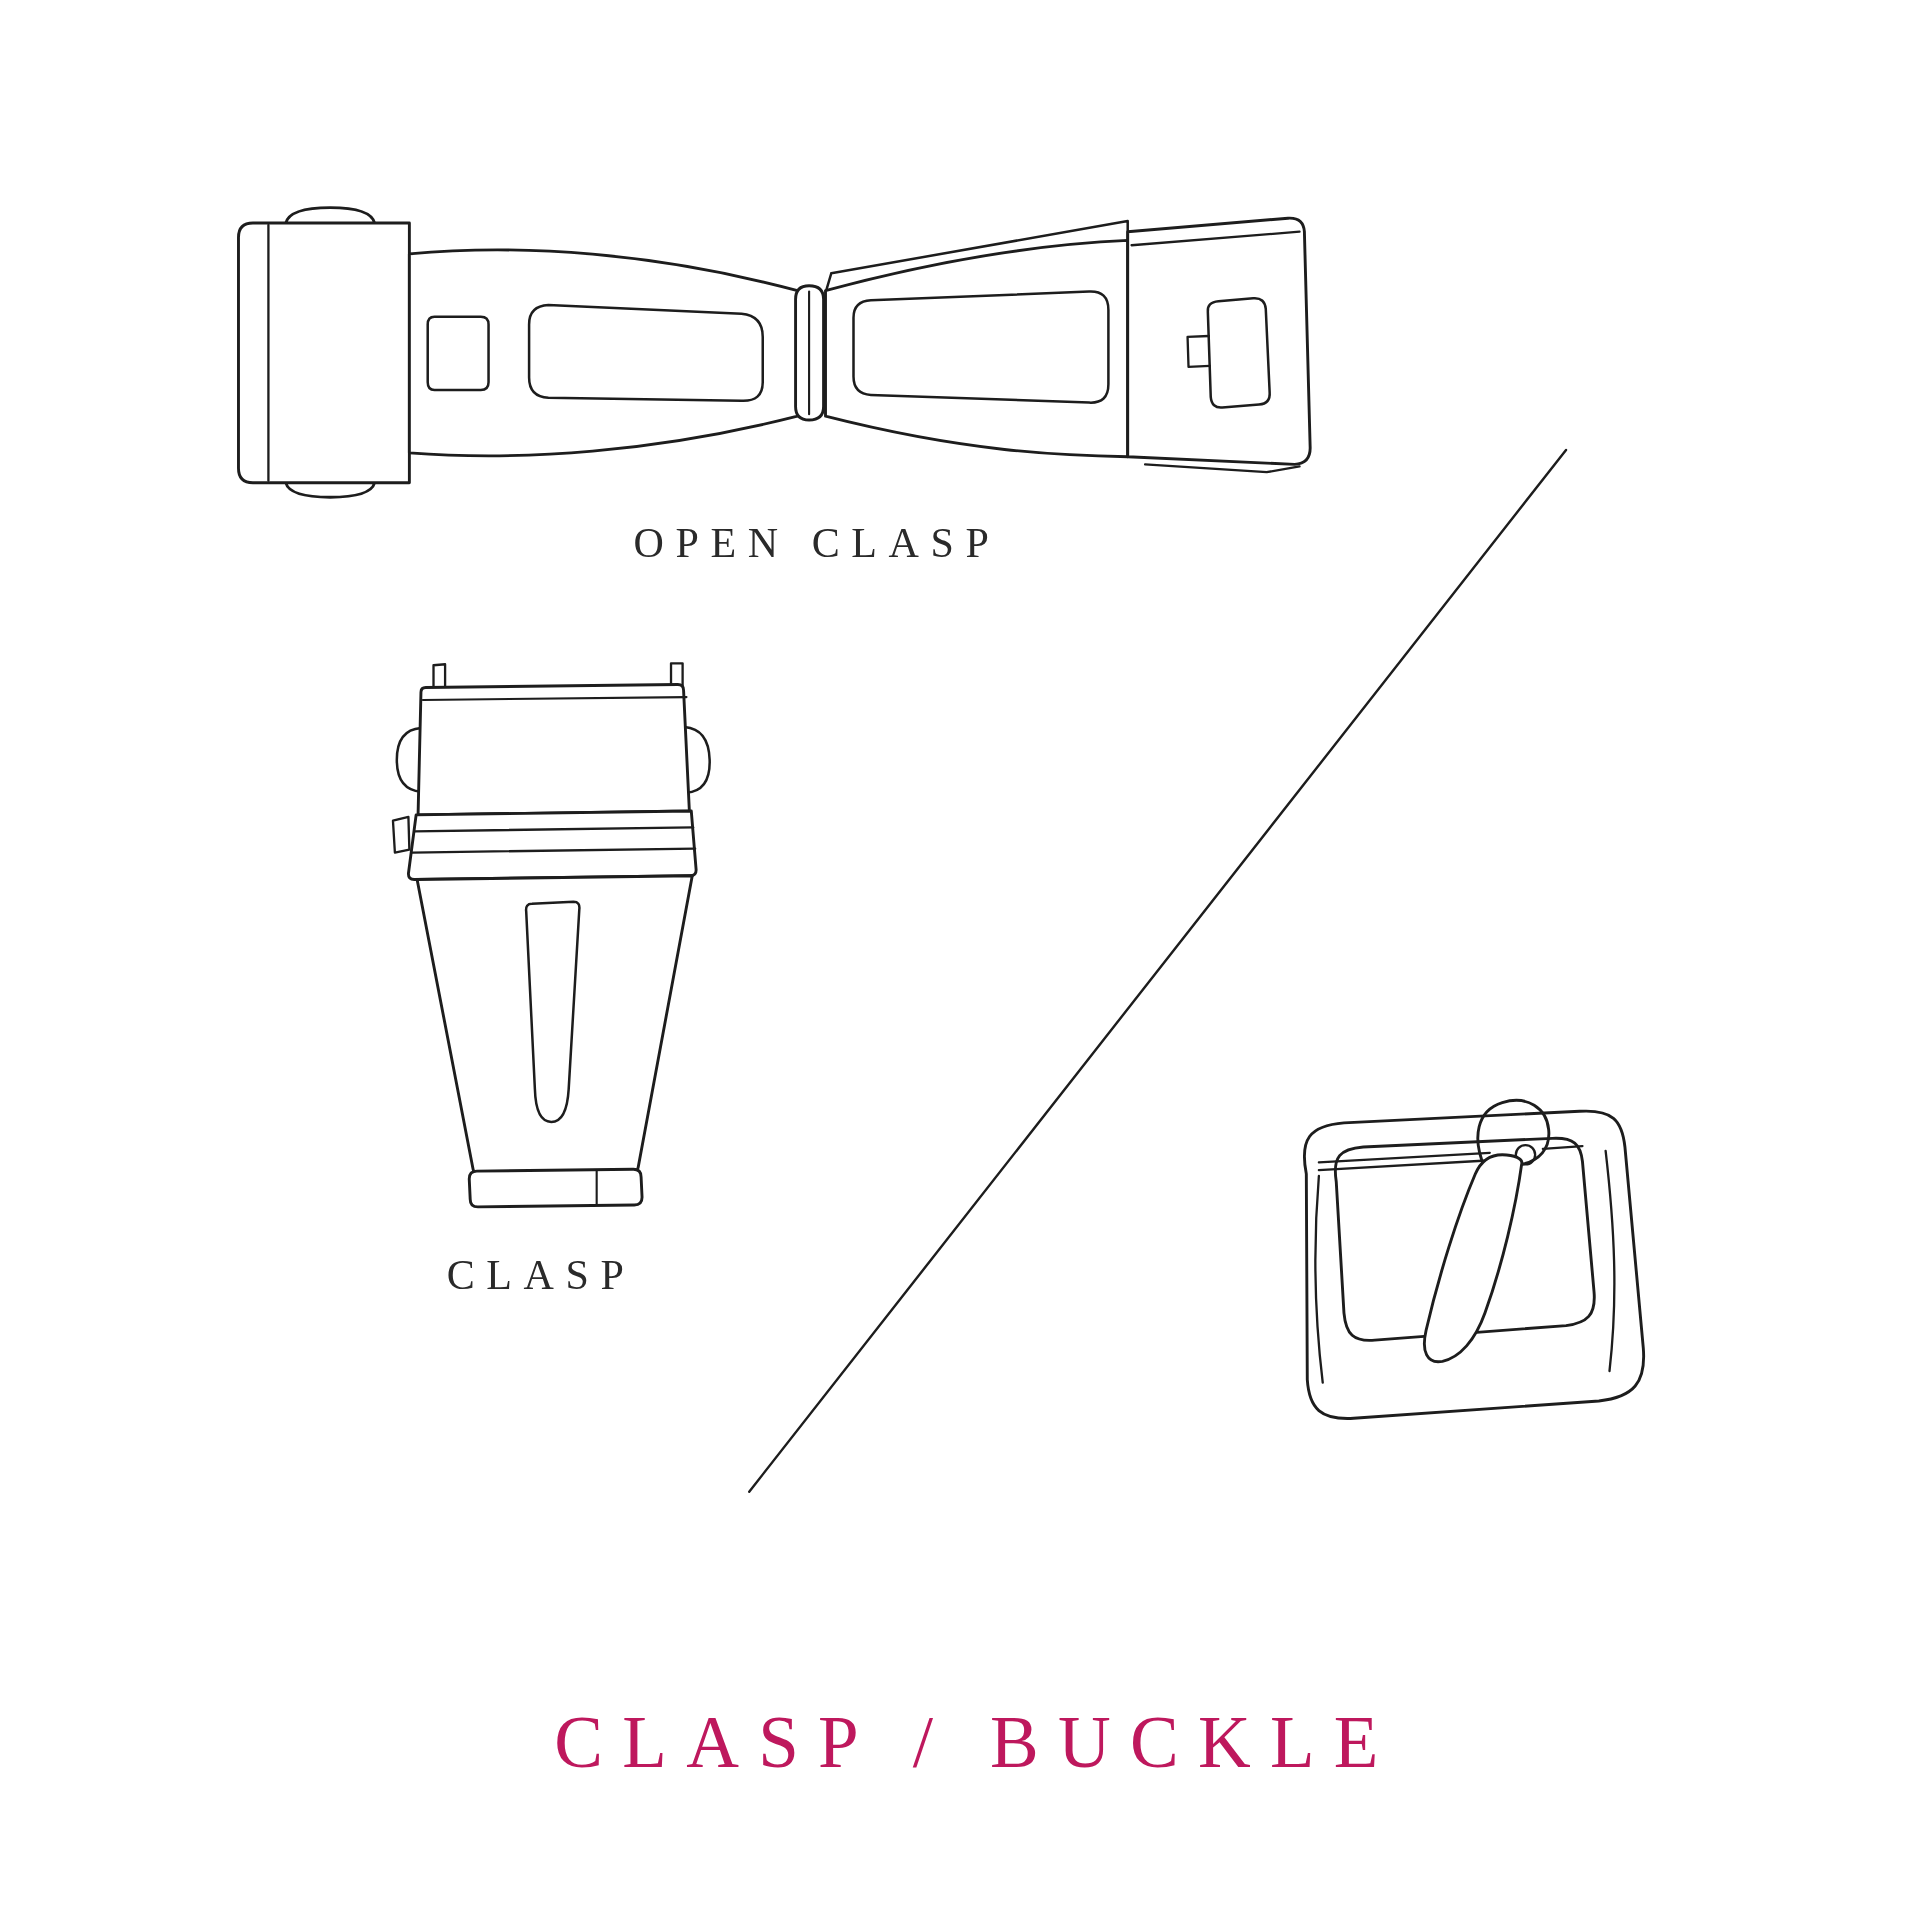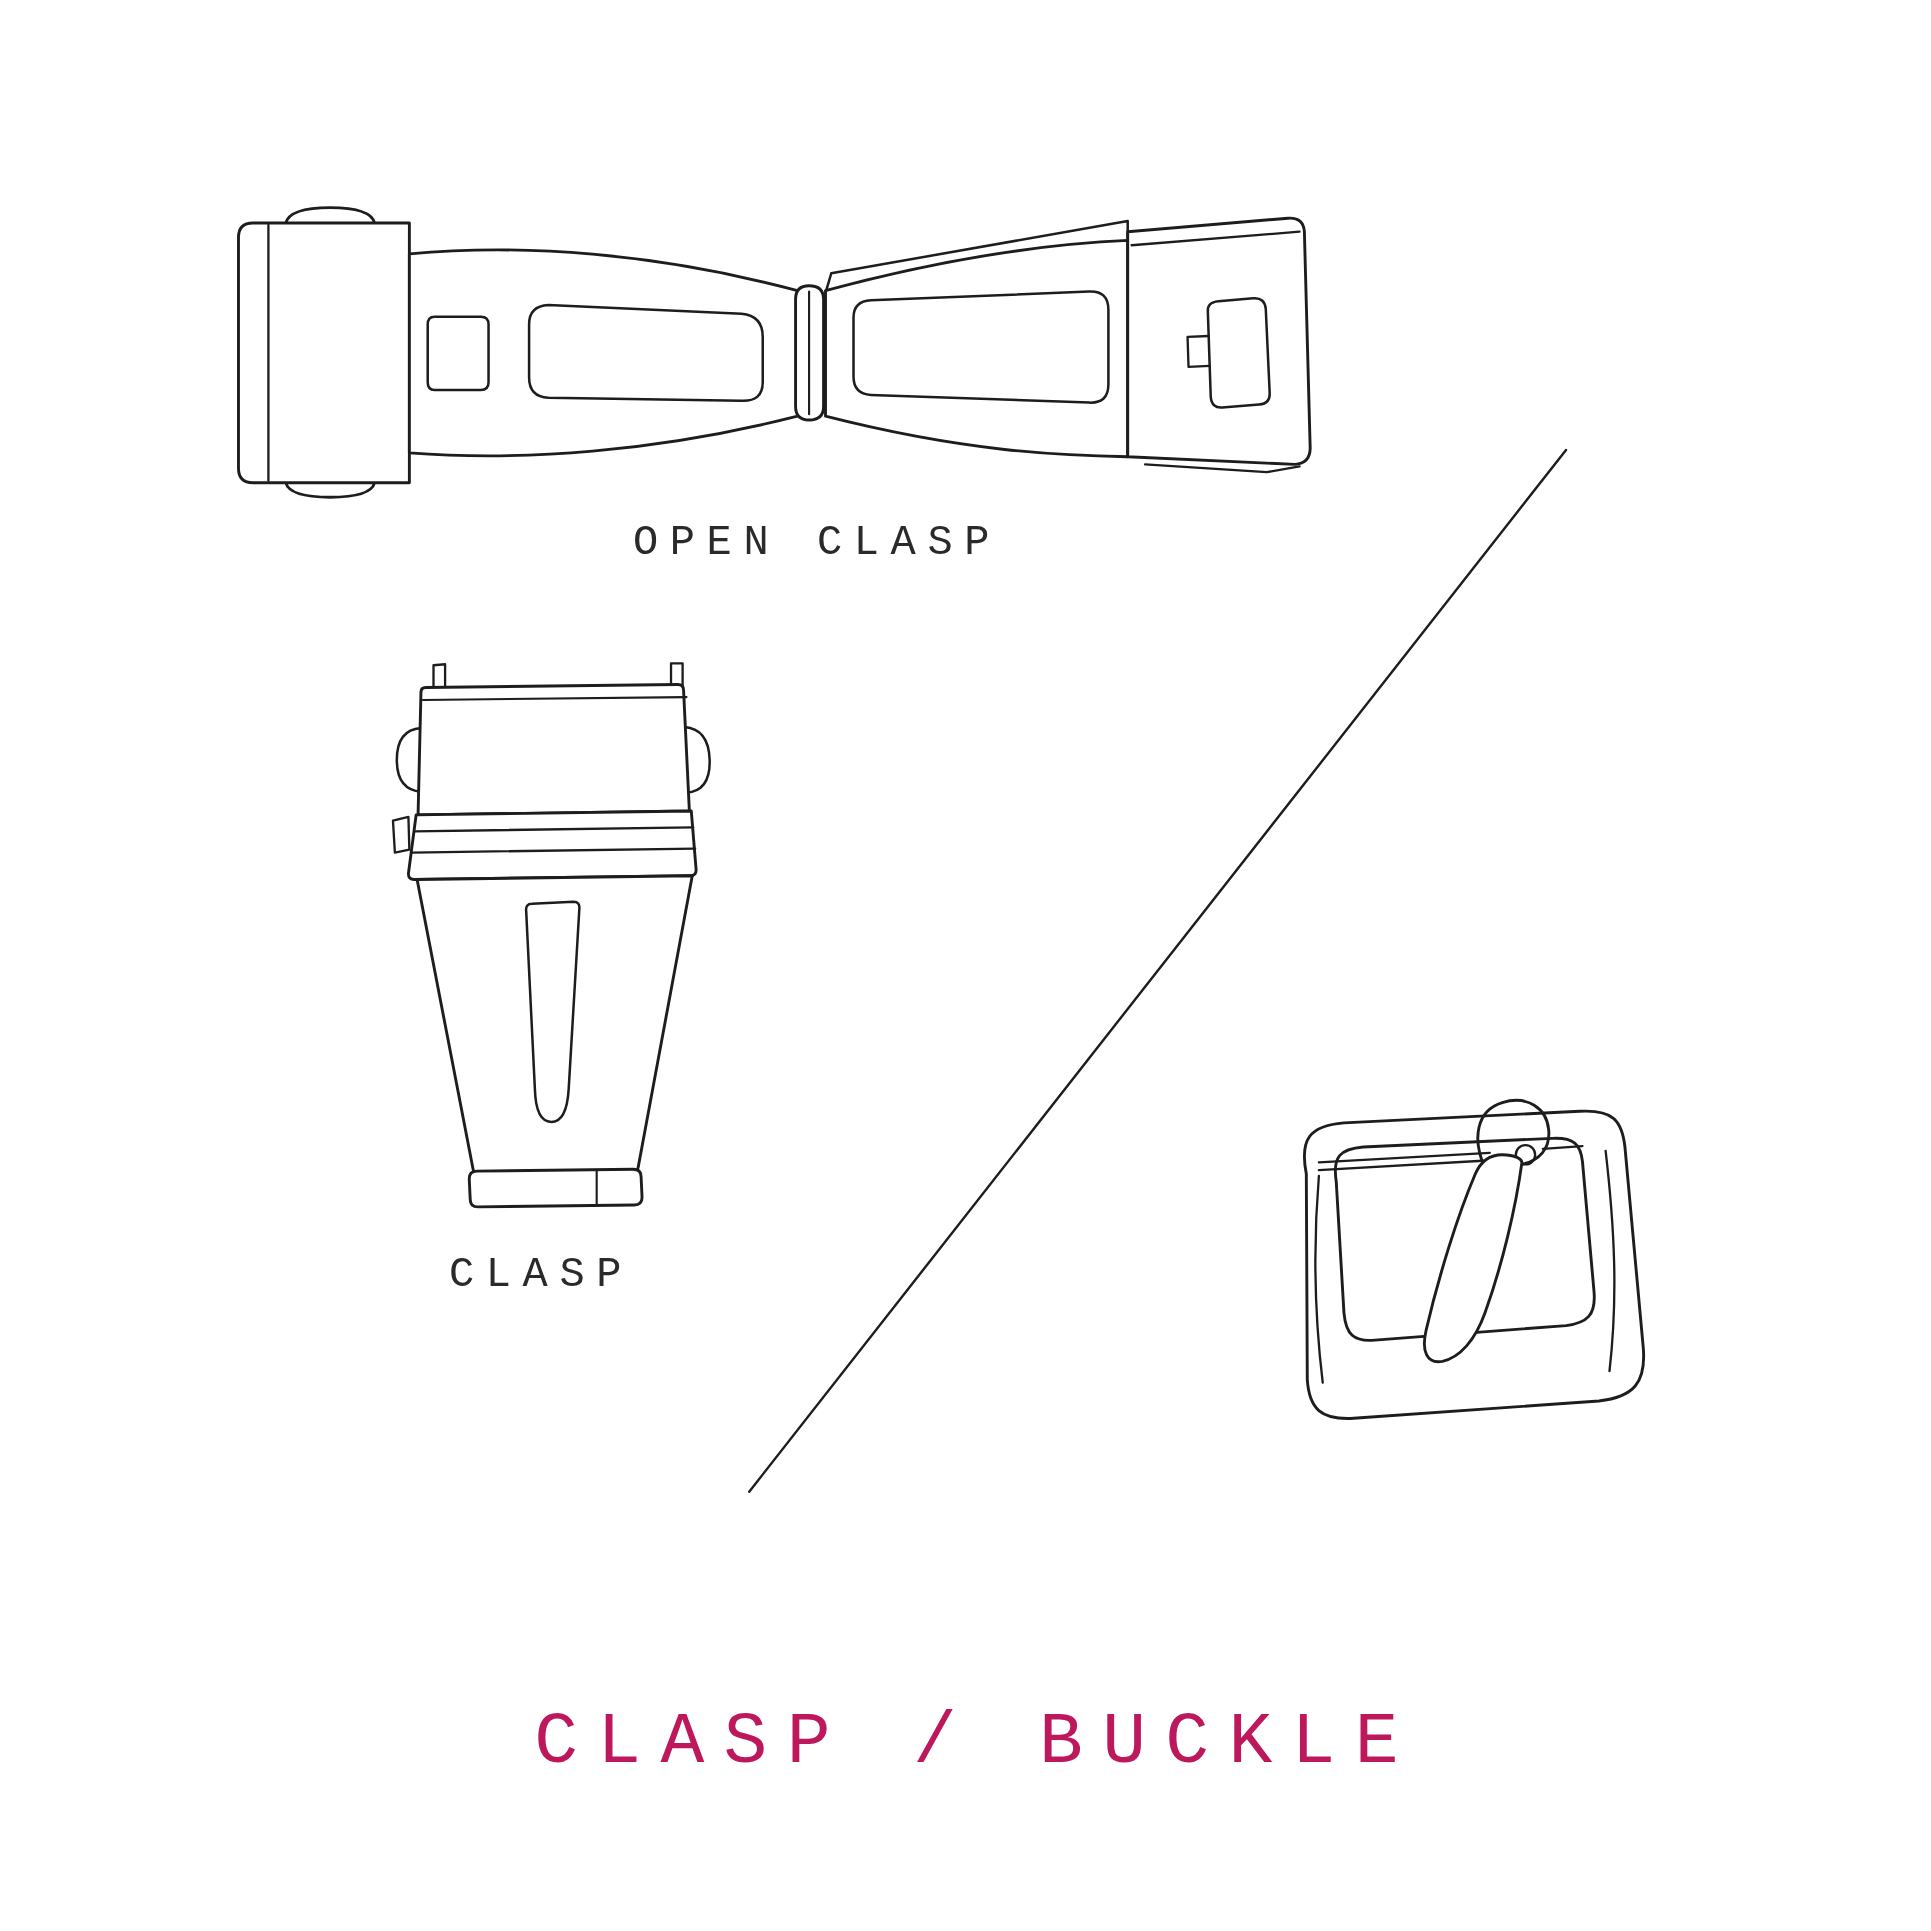--- a/index.html
+++ b/index.html
@@ -6,21 +6,21 @@
     margin: 0;
     padding: 0;
     background: #ffffff;
   }
   .canvas {
     position: relative;
     width: 1831px;
     height: 1931px;
     background: #ffffff;
     overflow: hidden;
-    font-family: Liberation Mono, monospace;
+    font-family: Liberation Serif, serif;
   }
   .artwork {
     position: absolute;
     left: 0;
     top: 0;
   }
   .figure-label {
     position: absolute;
     transform: translateX(-50%);
     white-space: nowrap;

